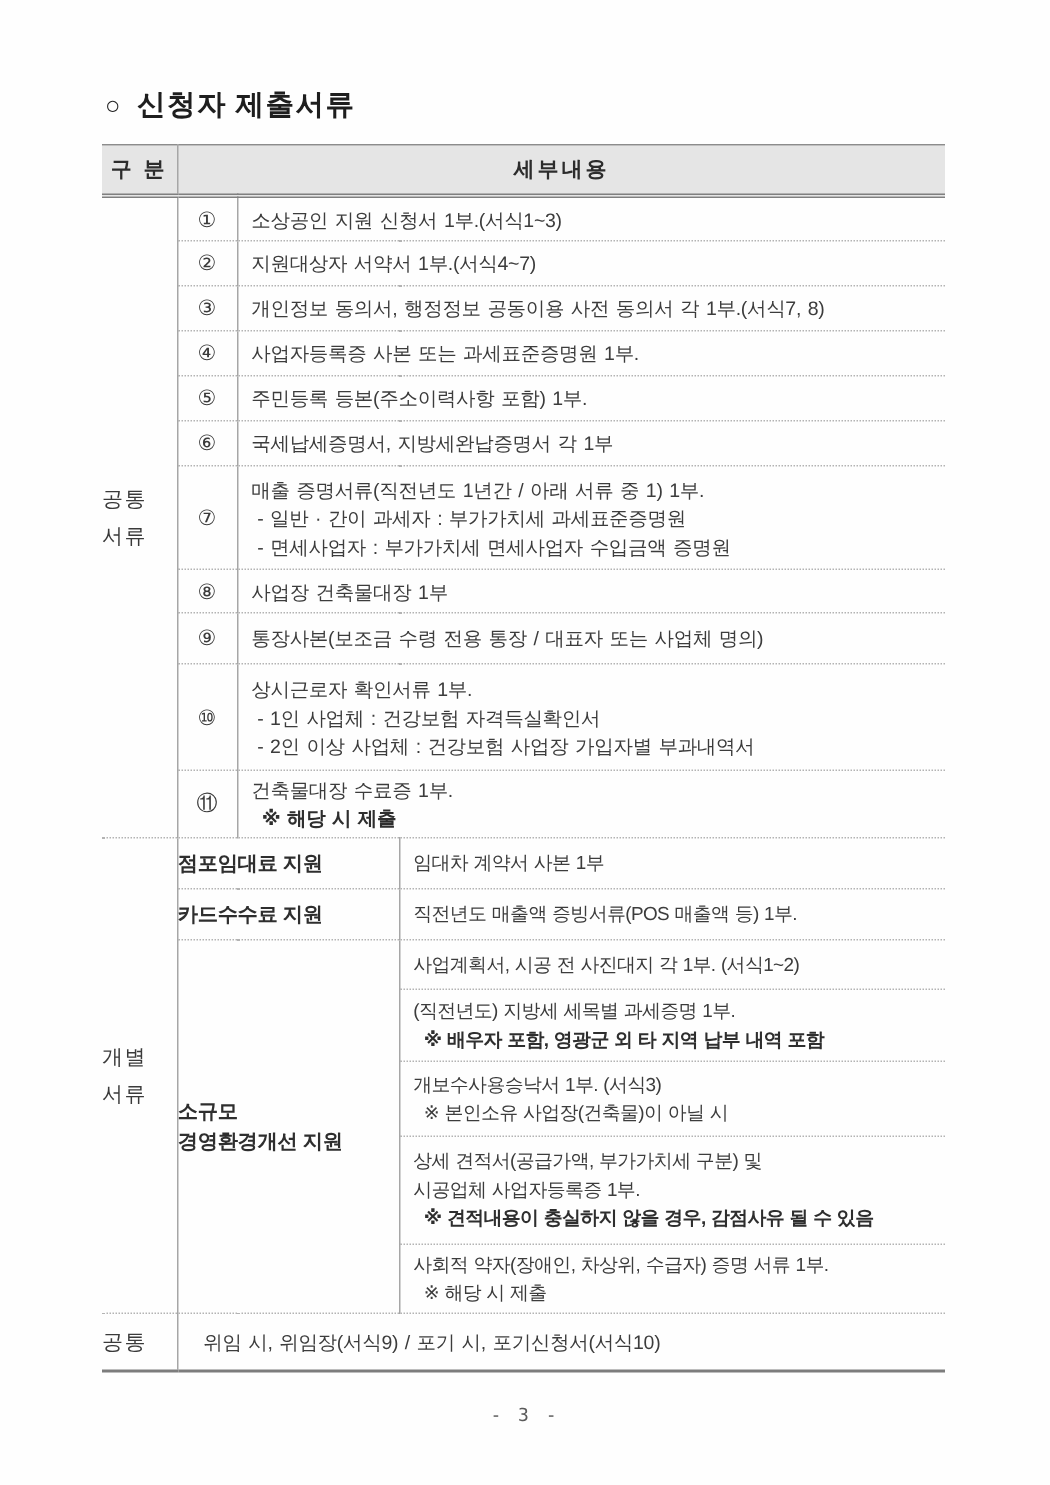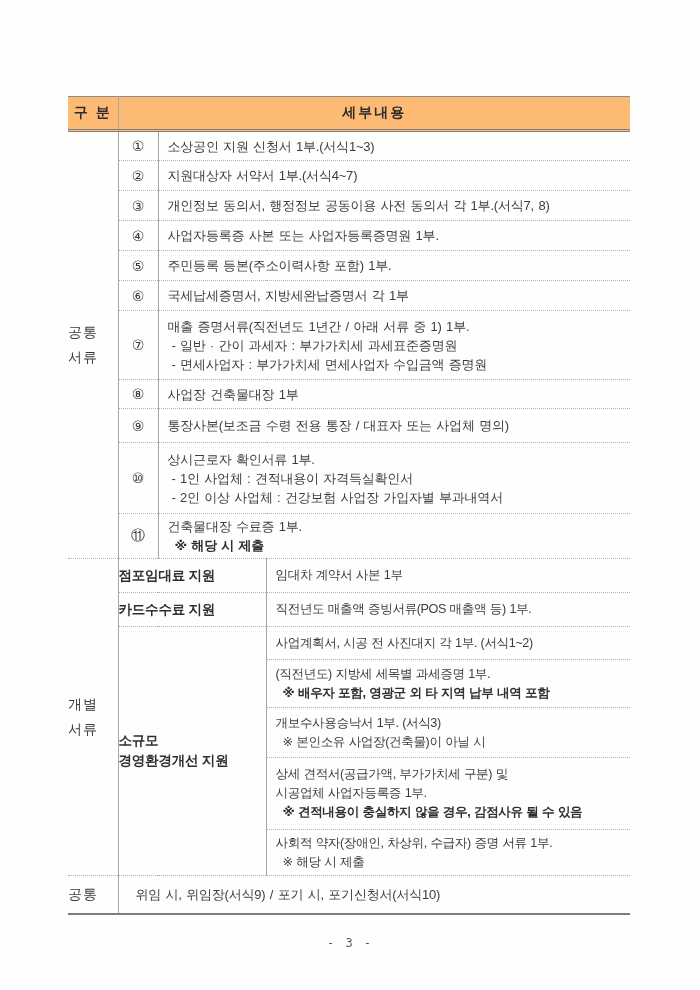--- a/index.html
+++ b/index.html
@@ -21,21 +21,21 @@
   }
   .title .marker { font-size:17px; margin-right:10px; }
 
   table.doc {
     position:absolute; left:68px; top:96px;
     width:562px; border-collapse:collapse; table-layout:fixed;
   }
   td { padding:0; vertical-align:middle; }
 
   tr.hdr td {
-    background:#fdba74;
+    background:#e5e5e5;
     border-top:1px solid #8c8c8c;
     border-bottom:3px double #7f7f7f;
     font-weight:bold; font-size:14px; color:#2c2c2c;
     text-align:center; letter-spacing:2px;
   }
   .vline  { border-right:1px solid #a6a6a6; }
   .hb     { border-bottom:1px dotted #b3b3b3; }
 
   td.gubun {
     text-align:left; font-size:14px; color:#3a3a3a;
@@ -69,20 +69,23 @@
     text-align:center;
     font-family:"DejaVu Sans Mono","Liberation Mono",monospace;
     font-size:12px; color:#5a5a5a; letter-spacing:2px;
   }
 </style>
 </head>
 <body>
 
 <div class="page">
 
+  <div class="title">
+    <span class="marker">○</span><span>신청자 제출서류</span>
+  </div>
 
   <table class="doc">
     <colgroup>
         <col style="width:50px">
         <col style="width:40px">
         <col style="width:108px">
         <col style="width:364px">
       </colgroup>
 
     <tbody>
@@ -109,21 +112,21 @@
     </tr>
     <tr style="height:30px">
       <td class="num vline hb">③</td>
       <td class="content hb" colspan="2">
             <div class="line">개인정보 동의서, 행정정보 공동이용 사전 동의서 각 1부.(서식7, 8)</div>
           </td>
     </tr>
     <tr style="height:30px">
       <td class="num vline hb">④</td>
       <td class="content hb" colspan="2">
-            <div class="line">사업자등록증 사본 또는 사업자등록증명원 1부.</div>
+            <div class="line">사업자등록증 사본 또는 과세표준증명원 1부.</div>
           </td>
     </tr>
     <tr style="height:30px">
       <td class="num vline hb">⑤</td>
       <td class="content hb" colspan="2">
             <div class="line">주민등록 등본(주소이력사항 포함) 1부.</div>
           </td>
     </tr>
     <tr style="height:30px">
       <td class="num vline hb">⑥</td>
@@ -148,21 +151,21 @@
     <tr style="height:34px">
       <td class="num vline hb">⑨</td>
       <td class="content hb" colspan="2">
             <div class="line">통장사본(보조금 수령 전용 통장 / 대표자 또는 사업체 명의)</div>
           </td>
     </tr>
     <tr style="height:71px">
       <td class="num vline hb">⑩</td>
       <td class="content hb" colspan="2">
         <div class="line">상시근로자 확인서류 1부.</div>
-        <div class="line ind1">- 1인 사업체 : 견적내용이 자격득실확인서</div>
+        <div class="line ind1">- 1인 사업체 : 건강보험 자격득실확인서</div>
         <div class="line ind1">- 2인 이상 사업체 : 건강보험 사업장 가입자별 부과내역서</div>
       </td>
     </tr>
     <tr style="height:40px">
       <td class="num vline hb">⑪</td>
       <td class="content hb" colspan="2">
         <div class="line">건축물대장 수료증 1부.</div>
         <div class="line ind2 b">※ 해당 시 제출</div>
       </td>
     </tr>

